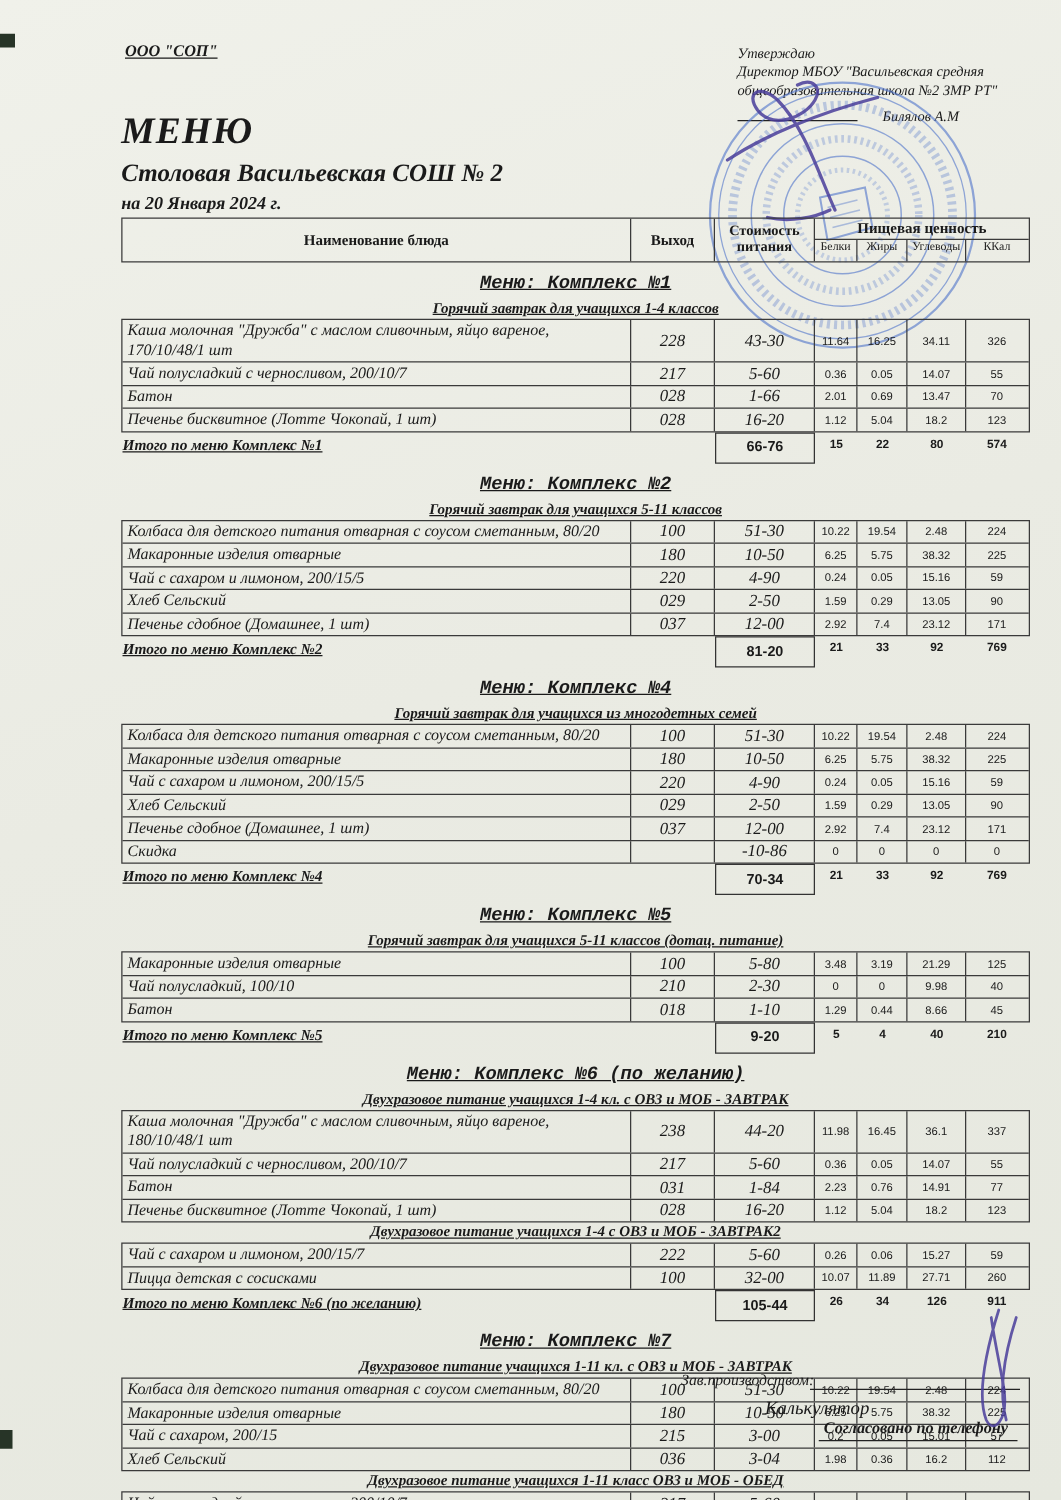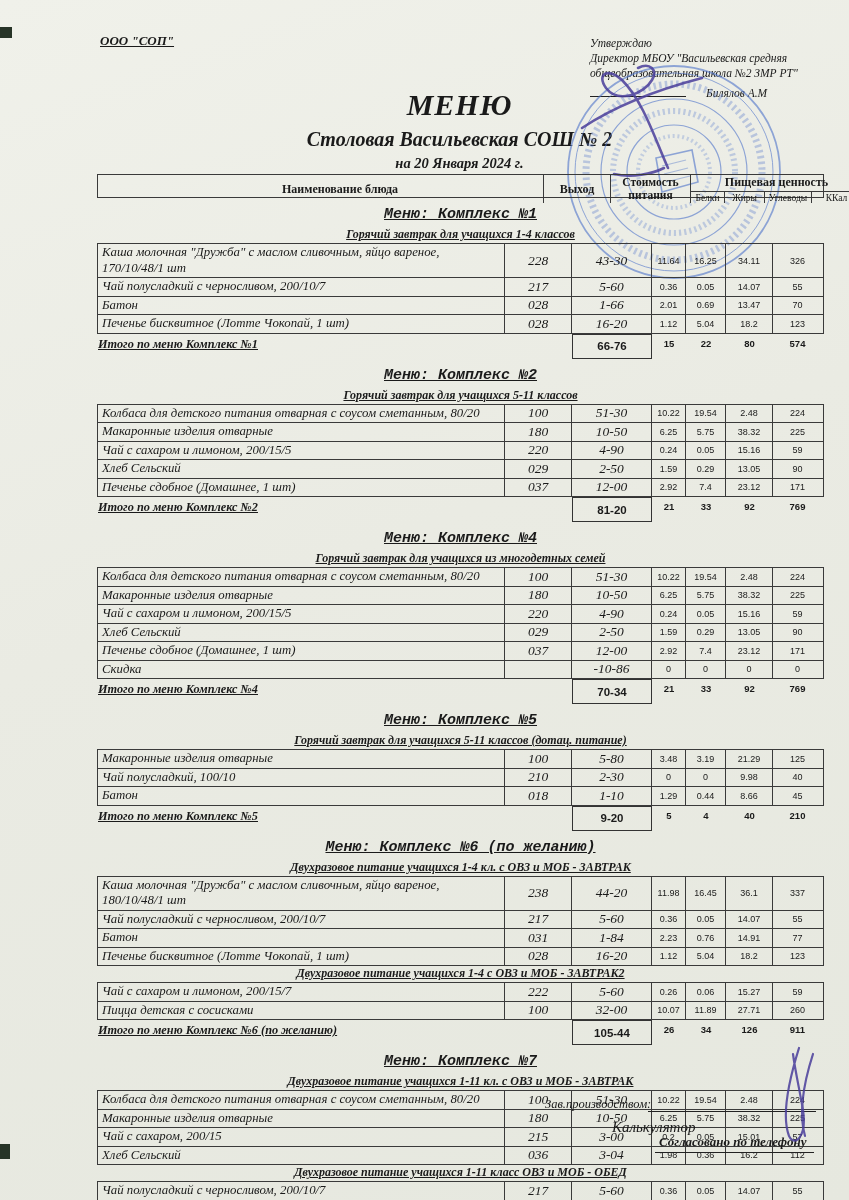--- a/index.html
+++ b/index.html
@@ -4,21 +4,21 @@
 <style>
   html,body{margin:0;padding:0;}
   body{width:849px;height:1200px;background:#dfe1d8;font-family:"Liberation Serif","DejaVu Serif",serif;color:#1a1a1a;}
   .page{position:relative;width:849px;height:1200px;overflow:hidden;
         background:linear-gradient(160deg,#f0f1ea 0%,#eaebe3 45%,#e6e8df 100%);}
   .corner-mark{position:absolute;background:#273427;}
   
   .org{position:absolute;left:100px;top:33px;font-weight:bold;font-style:italic;font-size:13px;text-decoration:underline;}
   .approve{position:absolute;left:590px;top:36px;width:258px;font-style:italic;font-size:11.5px;line-height:1.3;}
   .sig-line{display:inline-block;width:96px;border-bottom:1px solid #222;height:11px;margin-right:6px;}
-  .titles{position:absolute;left:97px;top:88px;width:725px;text-align:center;}
+  .titles{position:absolute;left:97px;top:88px;width:725px;text-align:left;}
   .t-main{font-size:30px;font-weight:bold;font-style:italic;letter-spacing:1px;}
   .t-sub{font-size:20px;font-weight:bold;font-style:italic;margin-top:6px;}
   .t-date{font-size:14.5px;font-weight:bold;font-style:italic;margin-top:4px;}
   
   .stamp{position:absolute;left:552px;top:46px;pointer-events:none;}
   .ink{position:absolute;pointer-events:none;}
   
   .content{position:absolute;left:97px;top:174px;width:727px;}
   .grid-head{display:grid;grid-template-columns:407px 67px 80px 171px;border:1.6px solid #3a3a3a;box-sizing:border-box;}
   .gh-cell{border-right:1.2px solid #3a3a3a;display:flex;align-items:center;justify-content:center;
@@ -96,21 +96,21 @@
   <svg class="ink" style="left:552px;top:50px;" width="200" height="140" viewBox="0 0 200 140">
     <g fill="none" stroke="#4a3e9b" stroke-width="2.6" stroke-linecap="round" opacity="0.85">
       <path d="M116 118 C 104 92, 92 52, 70 30 C 56 17, 44 24, 54 38 C 66 54, 92 44, 100 30 C 106 20, 98 12, 86 18"></path>
       <path d="M30 78 C 60 58, 104 40, 150 28"></path>
       <path d="M112 118 C 100 124, 80 128, 62 124"></path>
     </g>
   </svg>
 
   <div class="content">
 
-    <div class="grid-head" style="height:24px;padding-left:39px;">
+    <div class="grid-head" style="height:36px;">
       <div class="gh-cell">Наименование блюда</div>
       <div class="gh-cell">Выход</div>
       <div class="gh-cell gh-cost">Стоимость питания</div>
       <div class="gh-nutr">
         <div class="gh-nutr-top">Пищевая ценность</div>
         <div class="gh-nutr-cols">
           <div class="gh-sub">Белки</div>
           <div class="gh-sub">Жиры</div>
           <div class="gh-sub">Углеводы</div>
           <div class="gh-sub">ККал</div>

